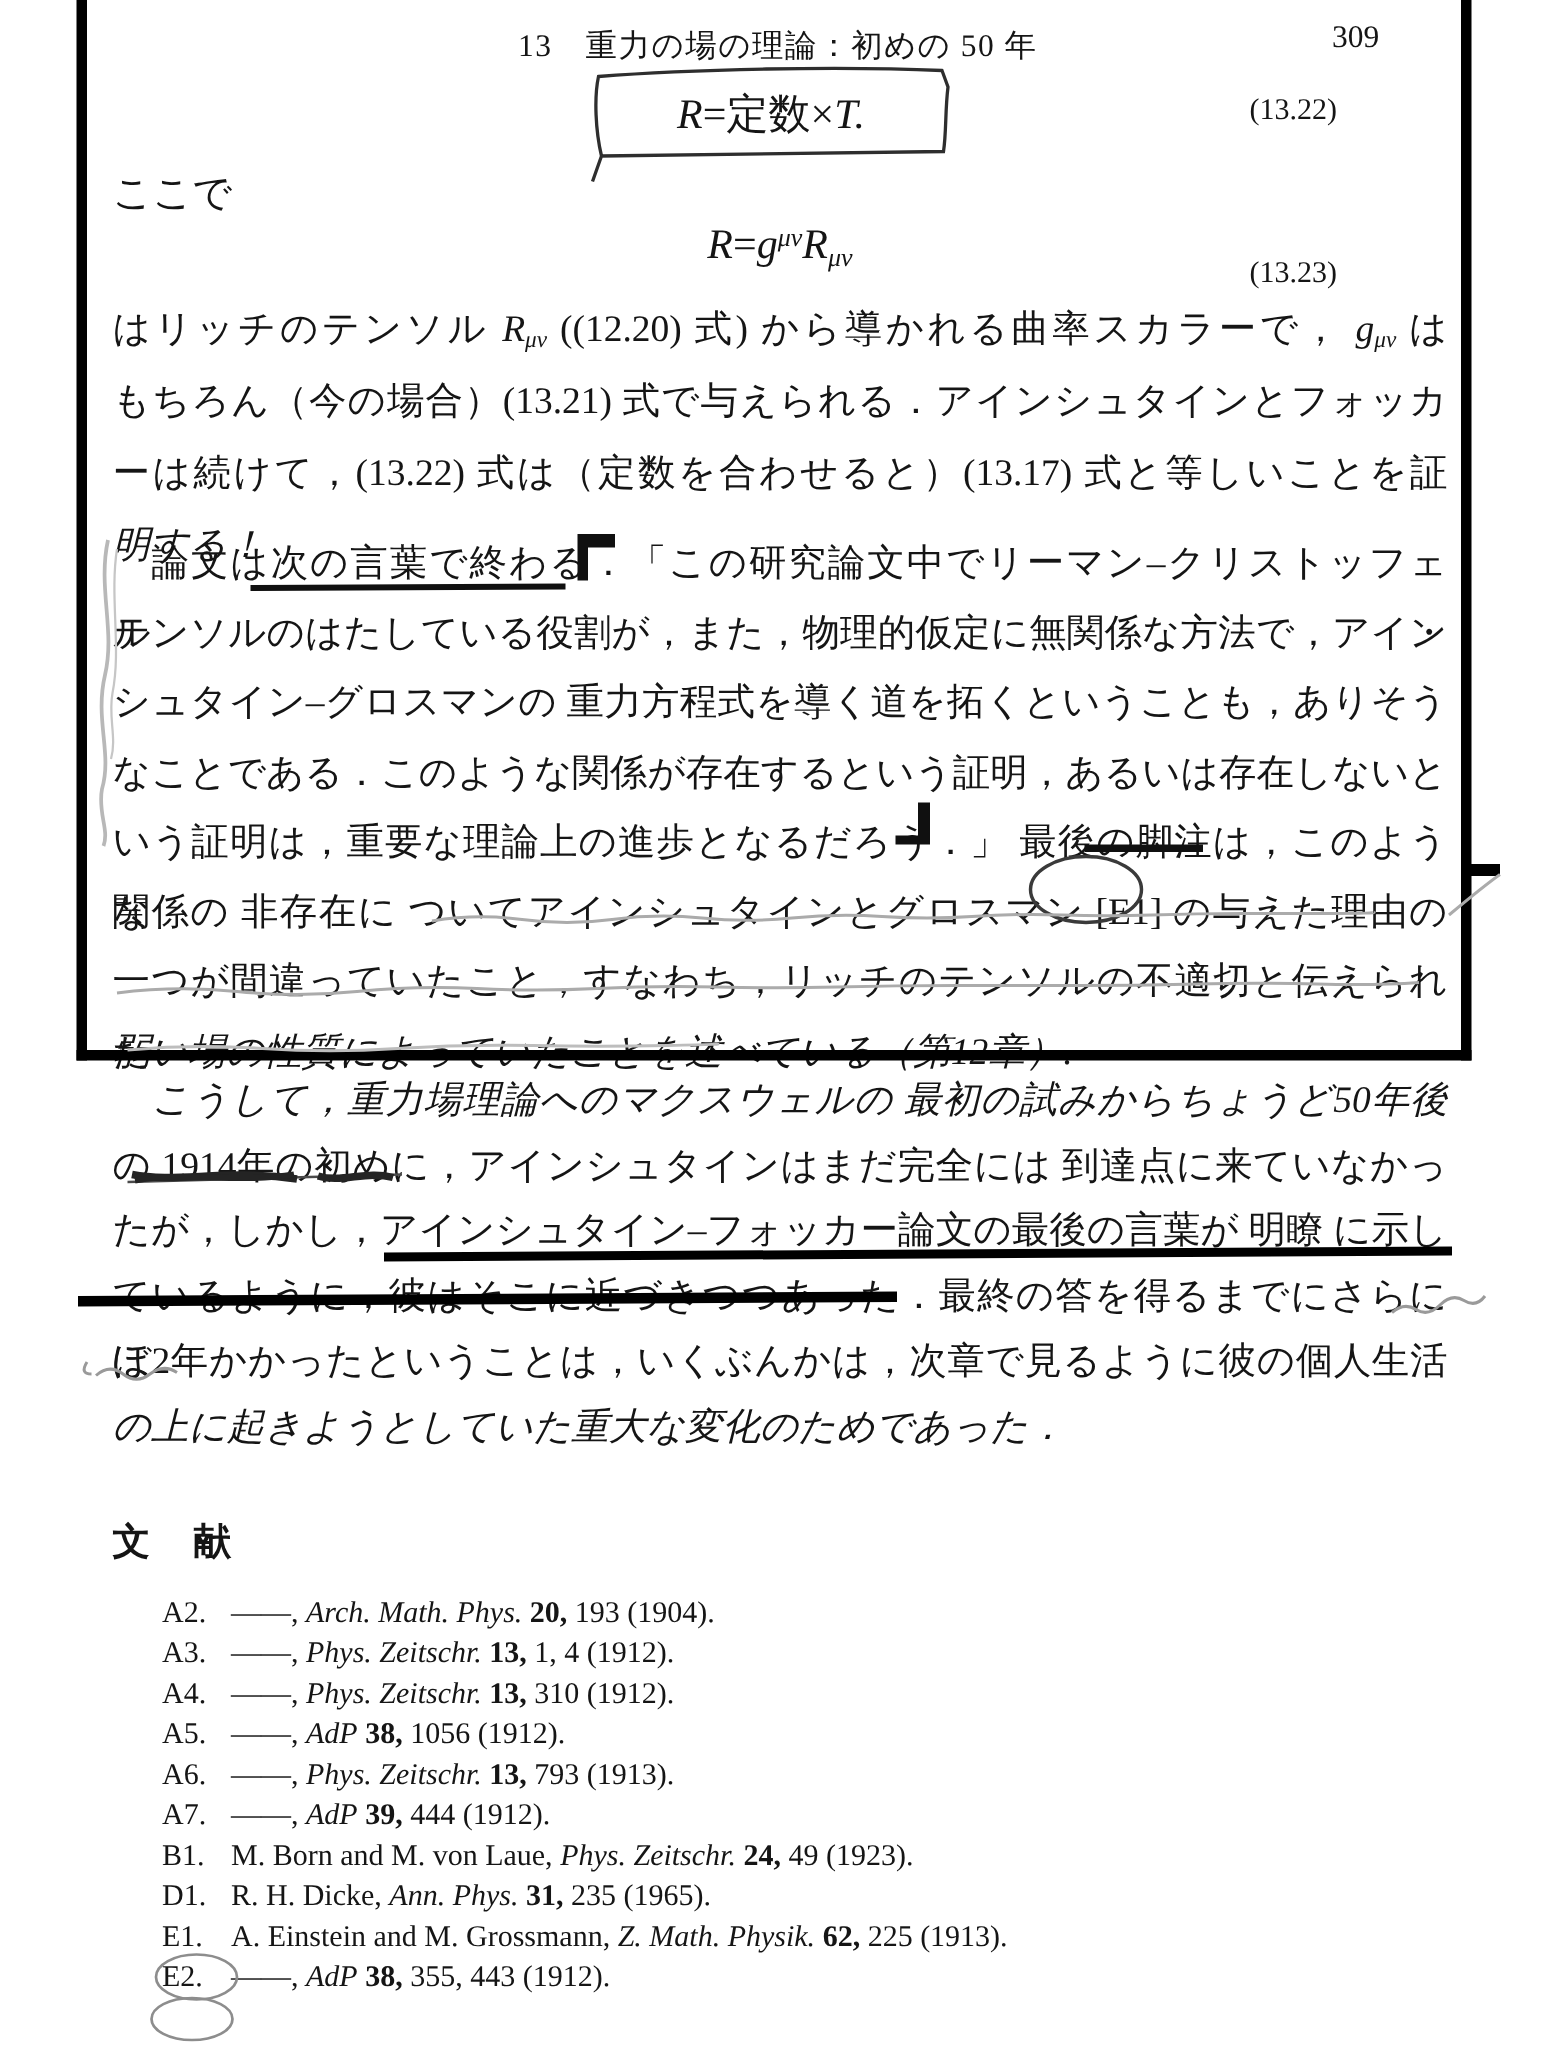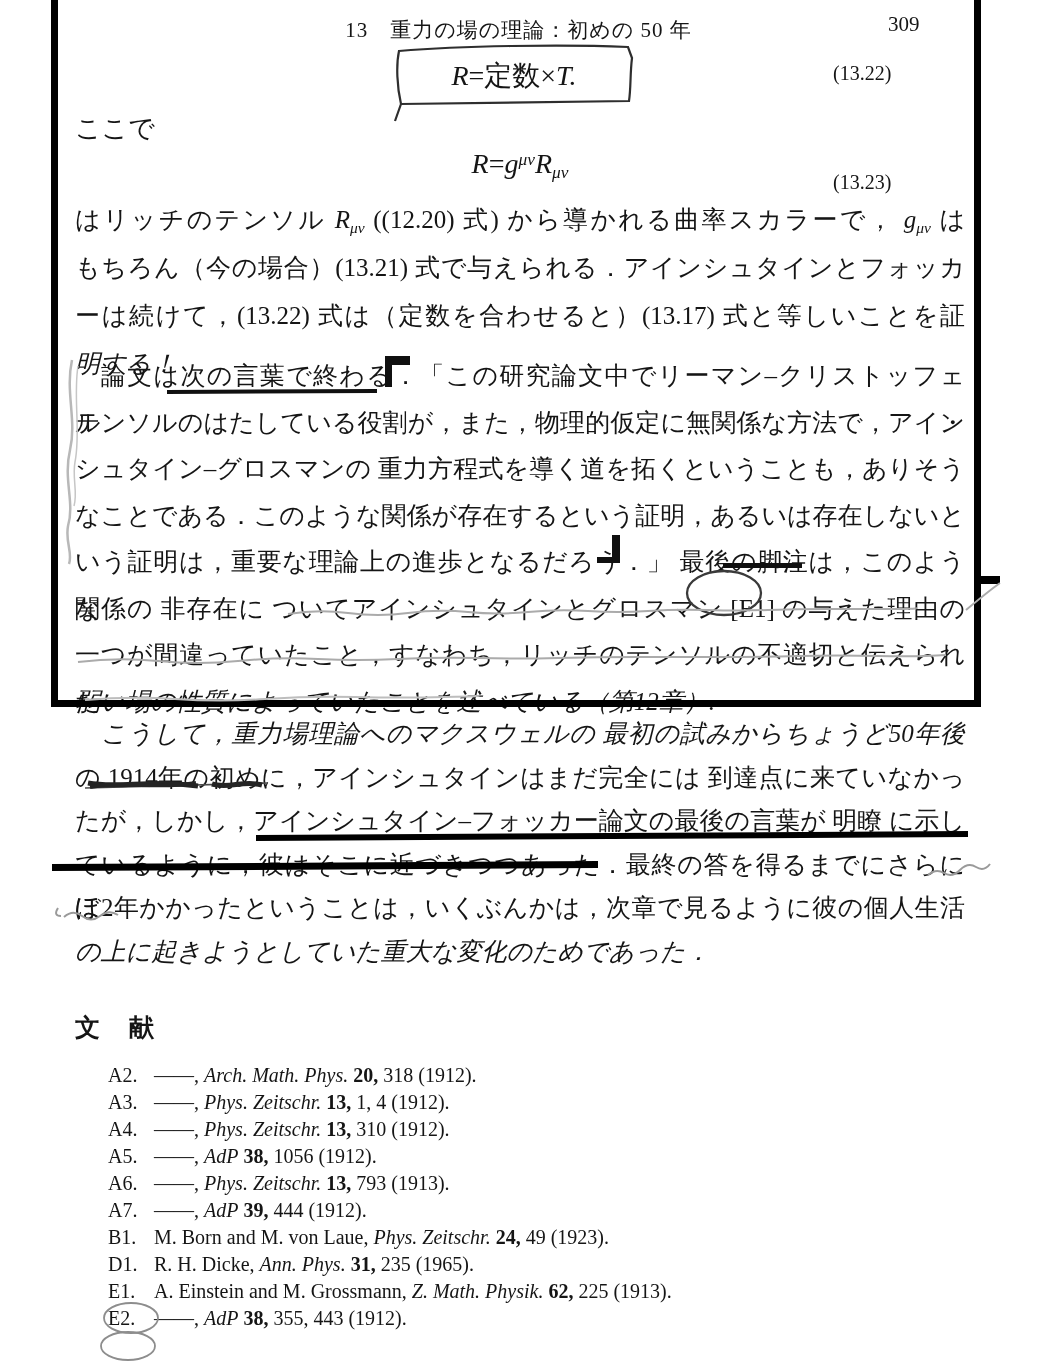--- a/index.html
+++ b/index.html
@@ -71,21 +71,21 @@
 
   <div class="para" id="para3">
     <div class="lines-group">
       
     <div class="line">こうして，重力場理論へのマクスウェルの 最初の試みからちょうど50年後</div><div class="line">の 1914年の初めに，アインシュタインはまだ完全には 到達点に来ていなかっ</div><div class="line">たが，しかし，アインシュタイン–フォッカー論文の最後の言葉が 明瞭 に示し</div><div class="line">ているように，彼はそこに近づきつつあった．最終の答を得るまでにさらにほ</div><div class="line">ぼ2年かかったということは，いくぶんかは，次章で見るように彼の個人生活</div><div class="line partial">の上に起きようとしていた重大な変化のためであった．</div></div>
   </div>
 
   <div class="ref-heading">文　献</div>
   <div class="refs">
 
-      <div class="ref-row"><span class="ref-label">A2.</span><span>——,</span> <span class="jrnl">Arch. Math. Phys.</span> <span class="vol">20,</span> <span>318 (1912).</span></div>
+      <div class="ref-row"><span class="ref-label">A2.</span><span>——,</span> <span class="jrnl">Arch. Math. Phys.</span> <span class="vol">20,</span> <span>193 (1904).</span></div>
       <div class="ref-row"><span class="ref-label">A3.</span><span>——,</span> <span class="jrnl">Phys. Zeitschr.</span> <span class="vol">13,</span> <span>1, 4 (1912).</span></div>
       <div class="ref-row"><span class="ref-label">A4.</span><span>——,</span> <span class="jrnl">Phys. Zeitschr.</span> <span class="vol">13,</span> <span>310 (1912).</span></div>
       <div class="ref-row"><span class="ref-label">A5.</span><span>——,</span> <span class="jrnl">AdP</span> <span class="vol">38,</span> <span>1056 (1912).</span></div>
       <div class="ref-row"><span class="ref-label">A6.</span><span>——,</span> <span class="jrnl">Phys. Zeitschr.</span> <span class="vol">13,</span> <span>793 (1913).</span></div>
       <div class="ref-row"><span class="ref-label">A7.</span><span>——,</span> <span class="jrnl">AdP</span> <span class="vol">39,</span> <span>444 (1912).</span></div>
       <div class="ref-row"><span class="ref-label">B1.</span><span>M. Born and M. von Laue,</span> <span class="jrnl">Phys. Zeitschr.</span> <span class="vol">24,</span> <span>49 (1923).</span></div>
       <div class="ref-row"><span class="ref-label">D1.</span><span>R. H. Dicke,</span> <span class="jrnl">Ann. Phys.</span> <span class="vol">31,</span> <span>235 (1965).</span></div>
       <div class="ref-row"><span class="ref-label">E1.</span><span>A. Einstein and M. Grossmann,</span> <span class="jrnl">Z. Math. Physik.</span> <span class="vol">62,</span> <span>225 (1913).</span></div>
       <div class="ref-row"><span class="ref-label">E2.</span><span>——,</span> <span class="jrnl">AdP</span> <span class="vol">38,</span> <span>355, 443 (1912).</span></div>
     </div>

